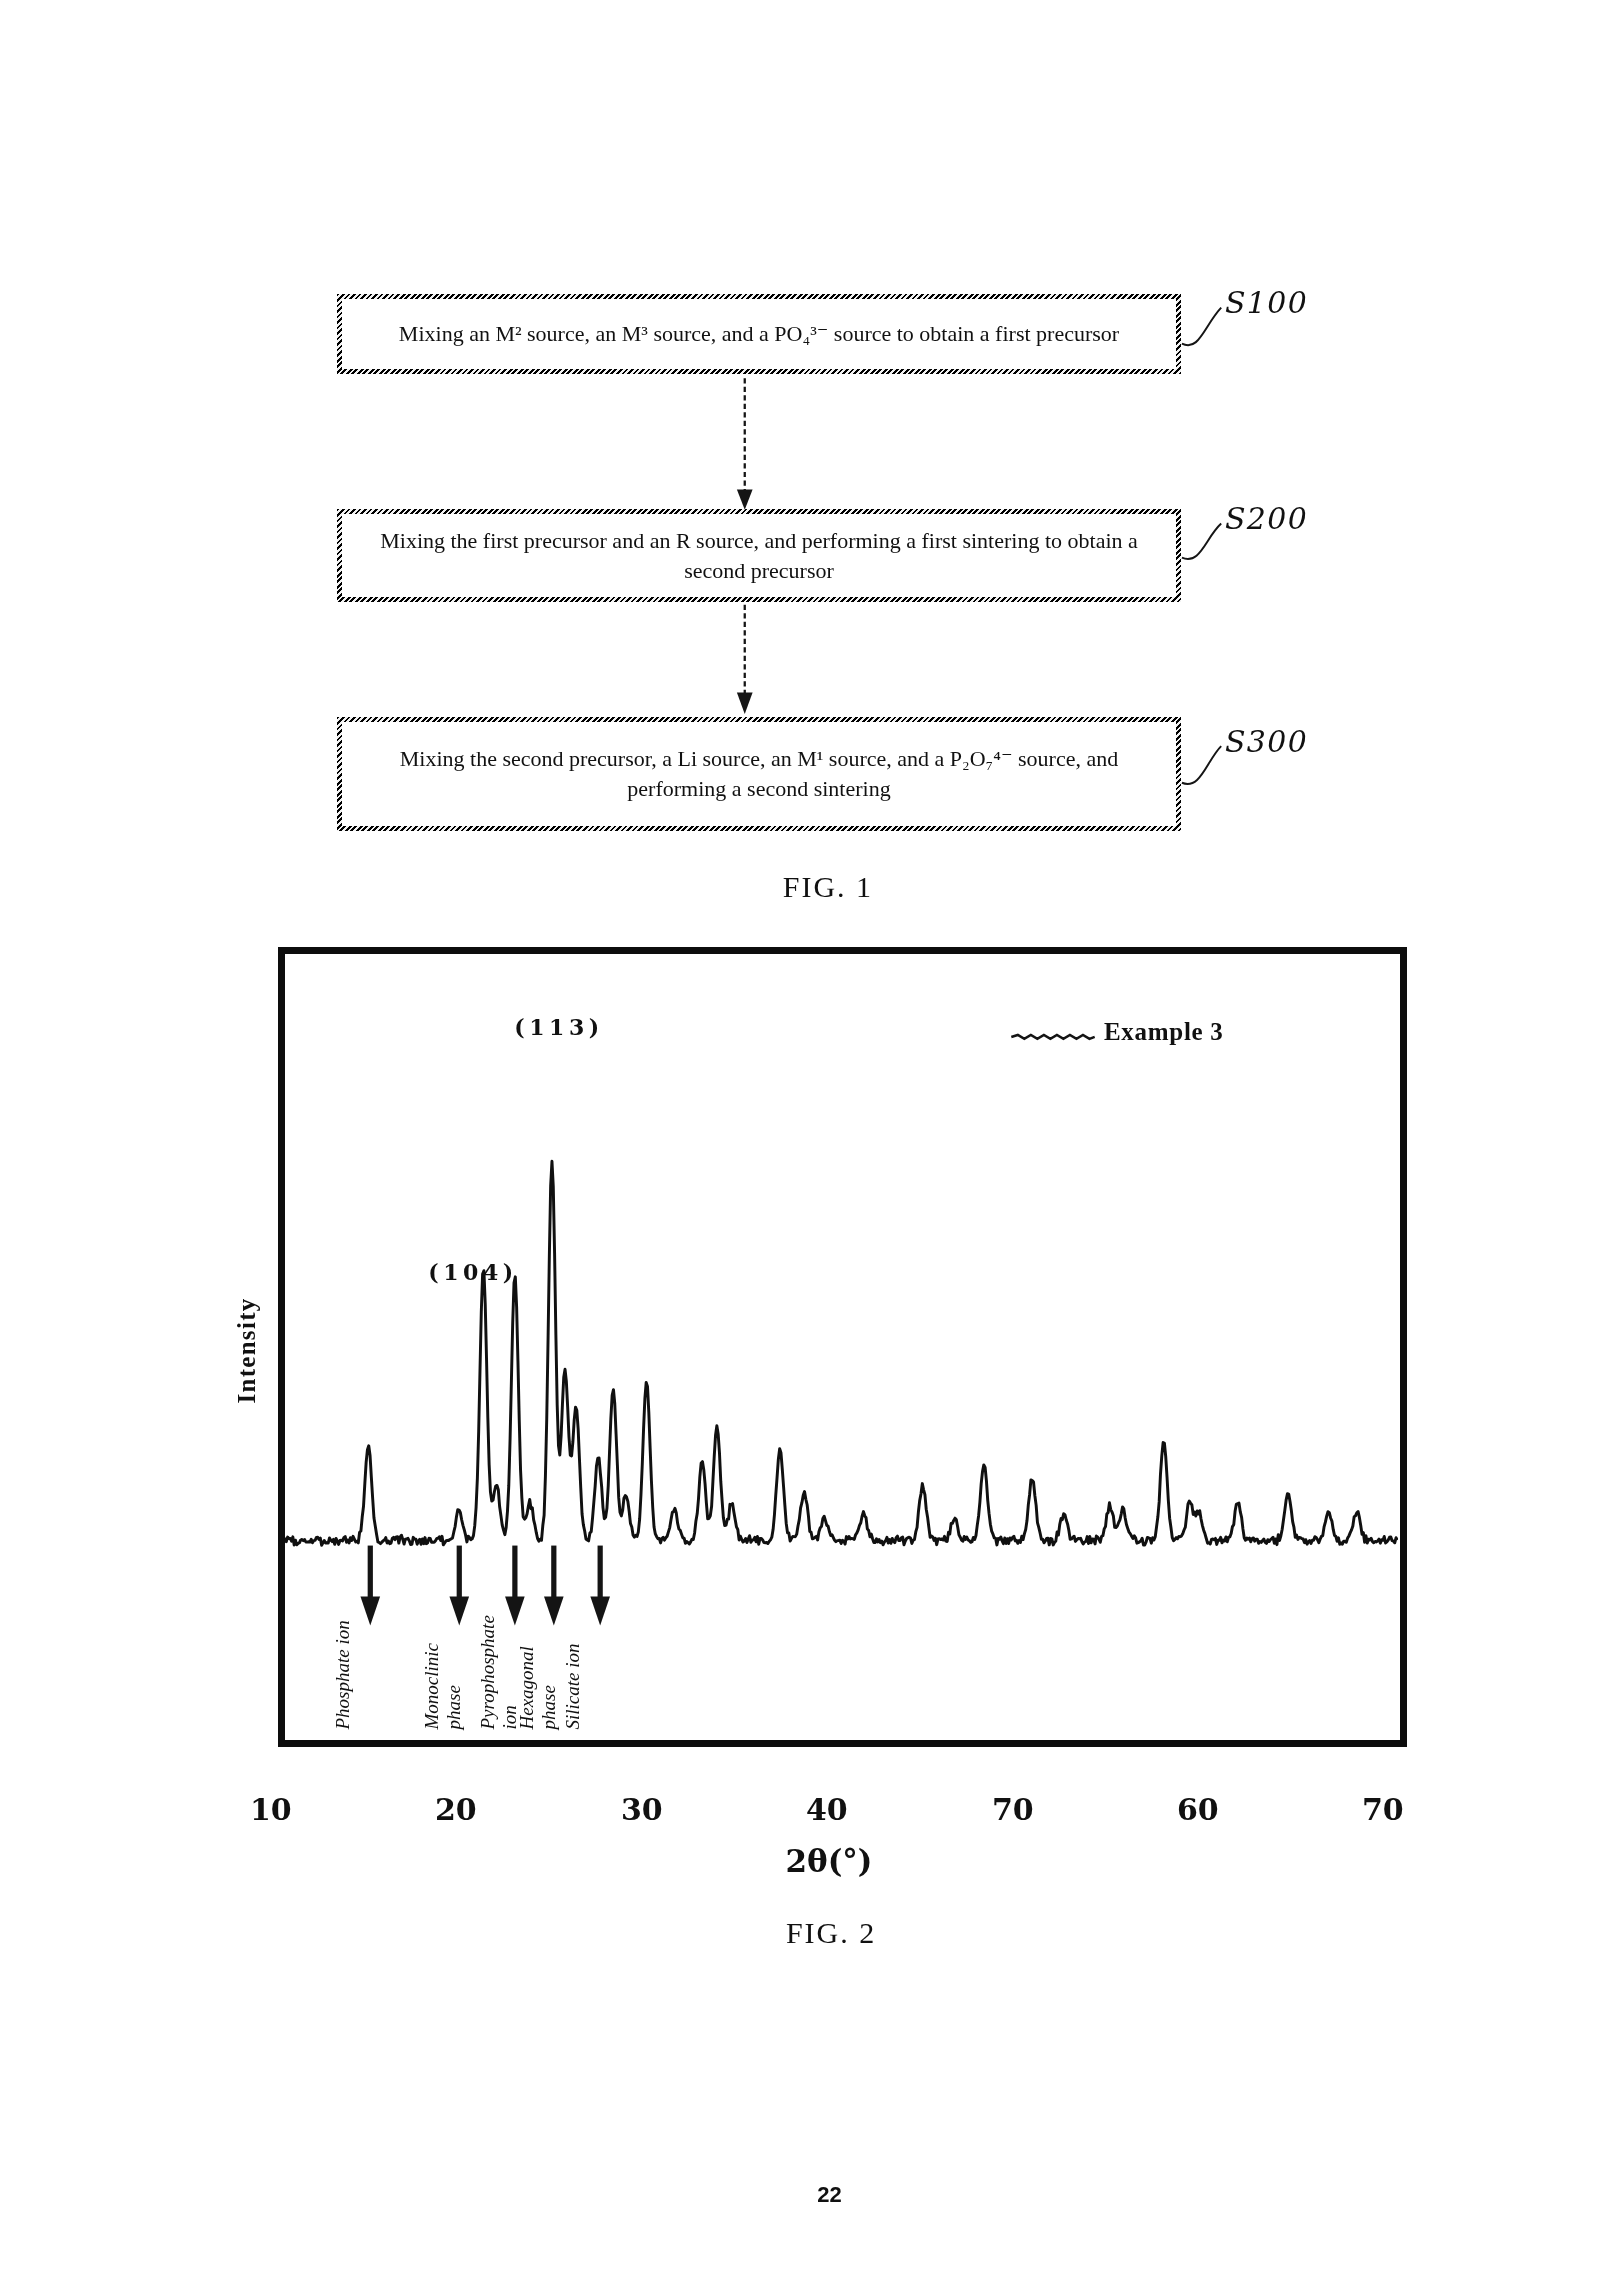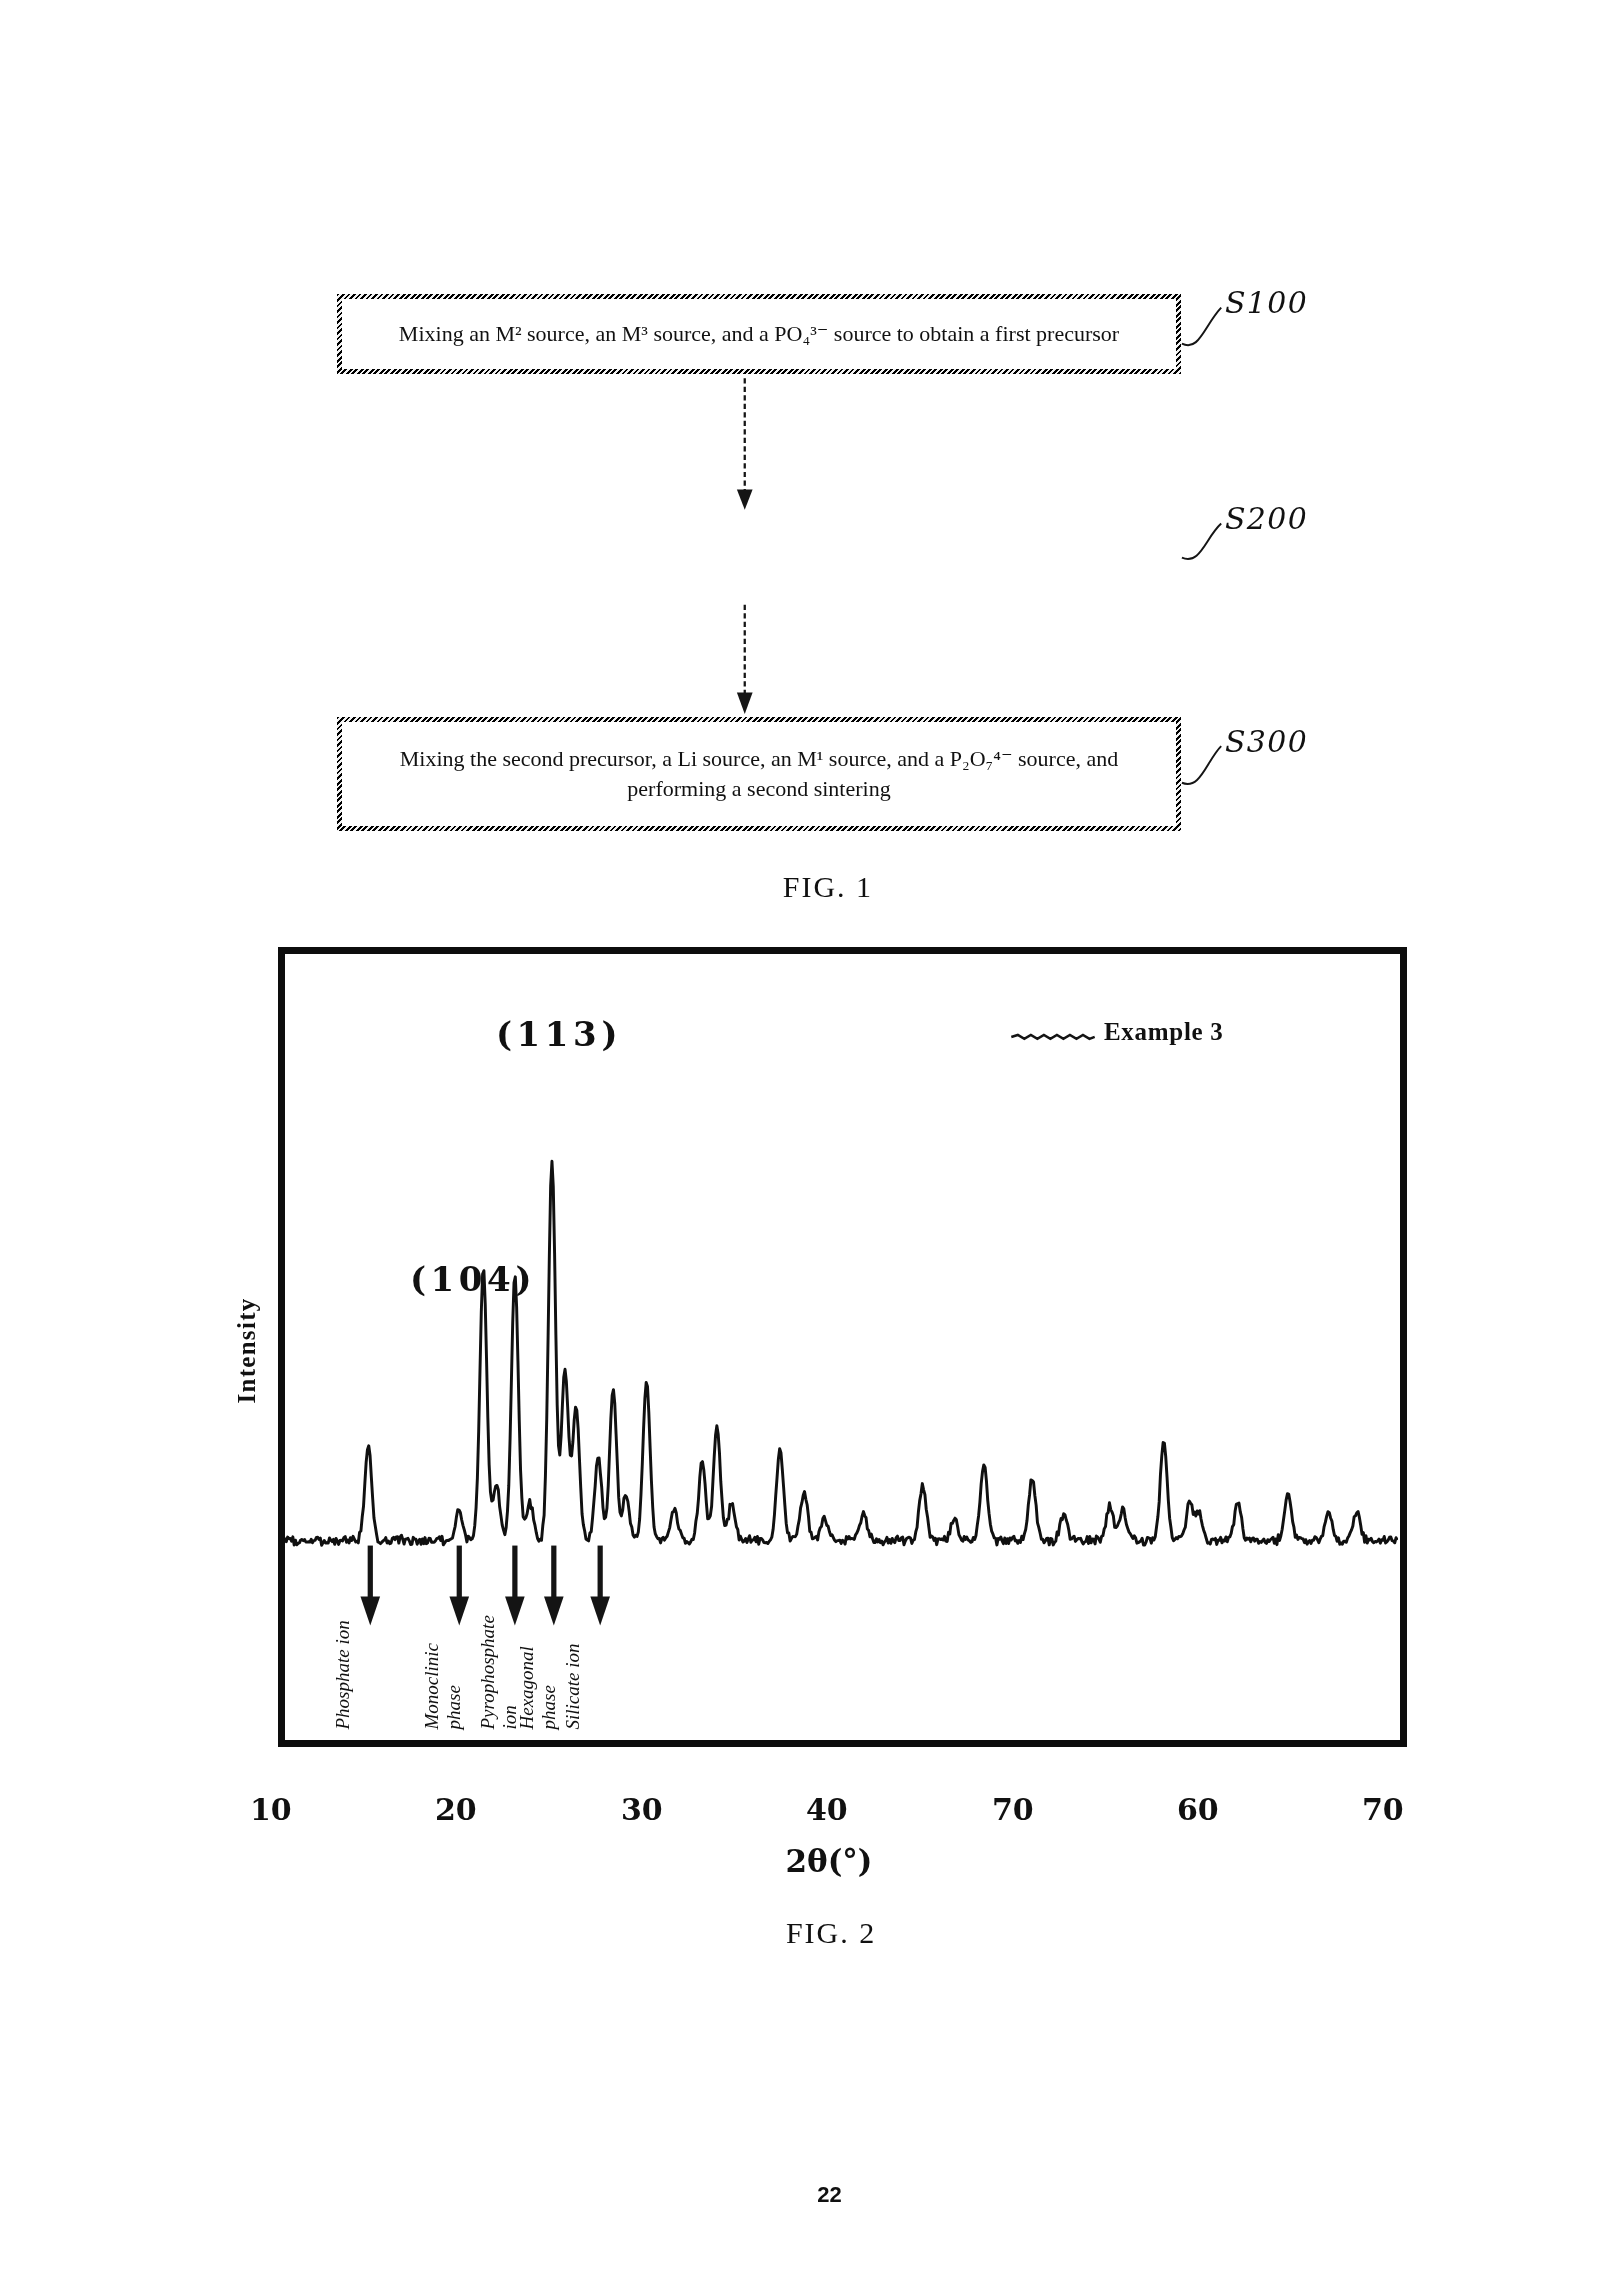--- a/index.html
+++ b/index.html
@@ -19,21 +19,21 @@
   #box3{top:717px;height:114px;} #box3 .boxtext{max-width:792px;}
   .steplabel{font-style:italic;font-size:30px;font-family:"DejaVu Serif",serif;letter-spacing:1.3px;}
   #slabel1{left:1225px;top:285px;} #slabel2{left:1225px;top:501px;} #slabel3{left:1225px;top:724px;}
   .figcap{width:1623px;text-align:center;font-size:30px;letter-spacing:2px;}
   #fig1cap{left:16.4px;top:870px;} #fig2cap{left:19.6px;top:1916px;}
   
   #chartbox{left:278px;top:947px;width:1129px;height:800px;box-sizing:border-box;
             border:7.9px solid #0d0d0d;background:#fff;}
   #chartinner{position:absolute;left:0;top:0;width:1113px;height:784px;}
   #xrd{position:absolute;left:0;top:0;}
-  .peaklabel{position:absolute;width:144px;text-align:center;font-size:34px;font-weight:bold;
+  .peaklabel{position:absolute;width:144px;text-align:center;font-size:22px;font-weight:bold;
              letter-spacing:4.6px;font-family:"DejaVu Serif",serif;}
   #legend-line{position:absolute;left:725px;top:77px;}
   #legend-text{position:absolute;left:819px;top:64px;font-size:25px;font-weight:bold;letter-spacing:0.7px;}
   .phase-label{position:absolute;width:111px;height:44px;transform:rotate(-90deg);
                font-size:19px;line-height:21.6px;font-style:italic;text-align:left;white-space:normal;}
   #ylabel{left:175px;top:1336px;width:144px;height:29px;transform:rotate(-90deg);
           text-align:center;font-size:25px;font-weight:bold;letter-spacing:1.3px;}
   .xtick{position:absolute;width:72px;text-align:left;font-size:30px;font-weight:bold;
          font-family:"DejaVu Serif",serif;top:1792px;}
   #xlabel{left:757px;top:1843px;width:144px;text-align:center;font-size:31px;font-weight:bold;
@@ -44,20 +44,25 @@
 </style>
 </head>
 <body>
 
 <div id="page">
 
 
   <div class="abs flowbox" id="box1">
     <div class="inner">
       <div class="boxtext">Mixing an M² source, an M³ source, and a PO₄³⁻ source to obtain a first precursor</div>
+    </div>
+  </div>
+  <div class="abs flowbox" id="box2">
+    <div class="inner">
+      <div class="boxtext">Mixing the first precursor and an R source, and performing a first sintering to obtain a second precursor</div>
     </div>
   </div>
   <div class="abs flowbox" id="box3">
     <div class="inner">
       <div class="boxtext">Mixing the second precursor, a Li source, an M¹ source, and a P₂O₇⁴⁻ source, and performing a second sintering</div>
     </div>
   </div>
 
   <div class="abs steplabel" id="slabel1">S100</div>
   <div class="abs steplabel" id="slabel2">S200</div>

